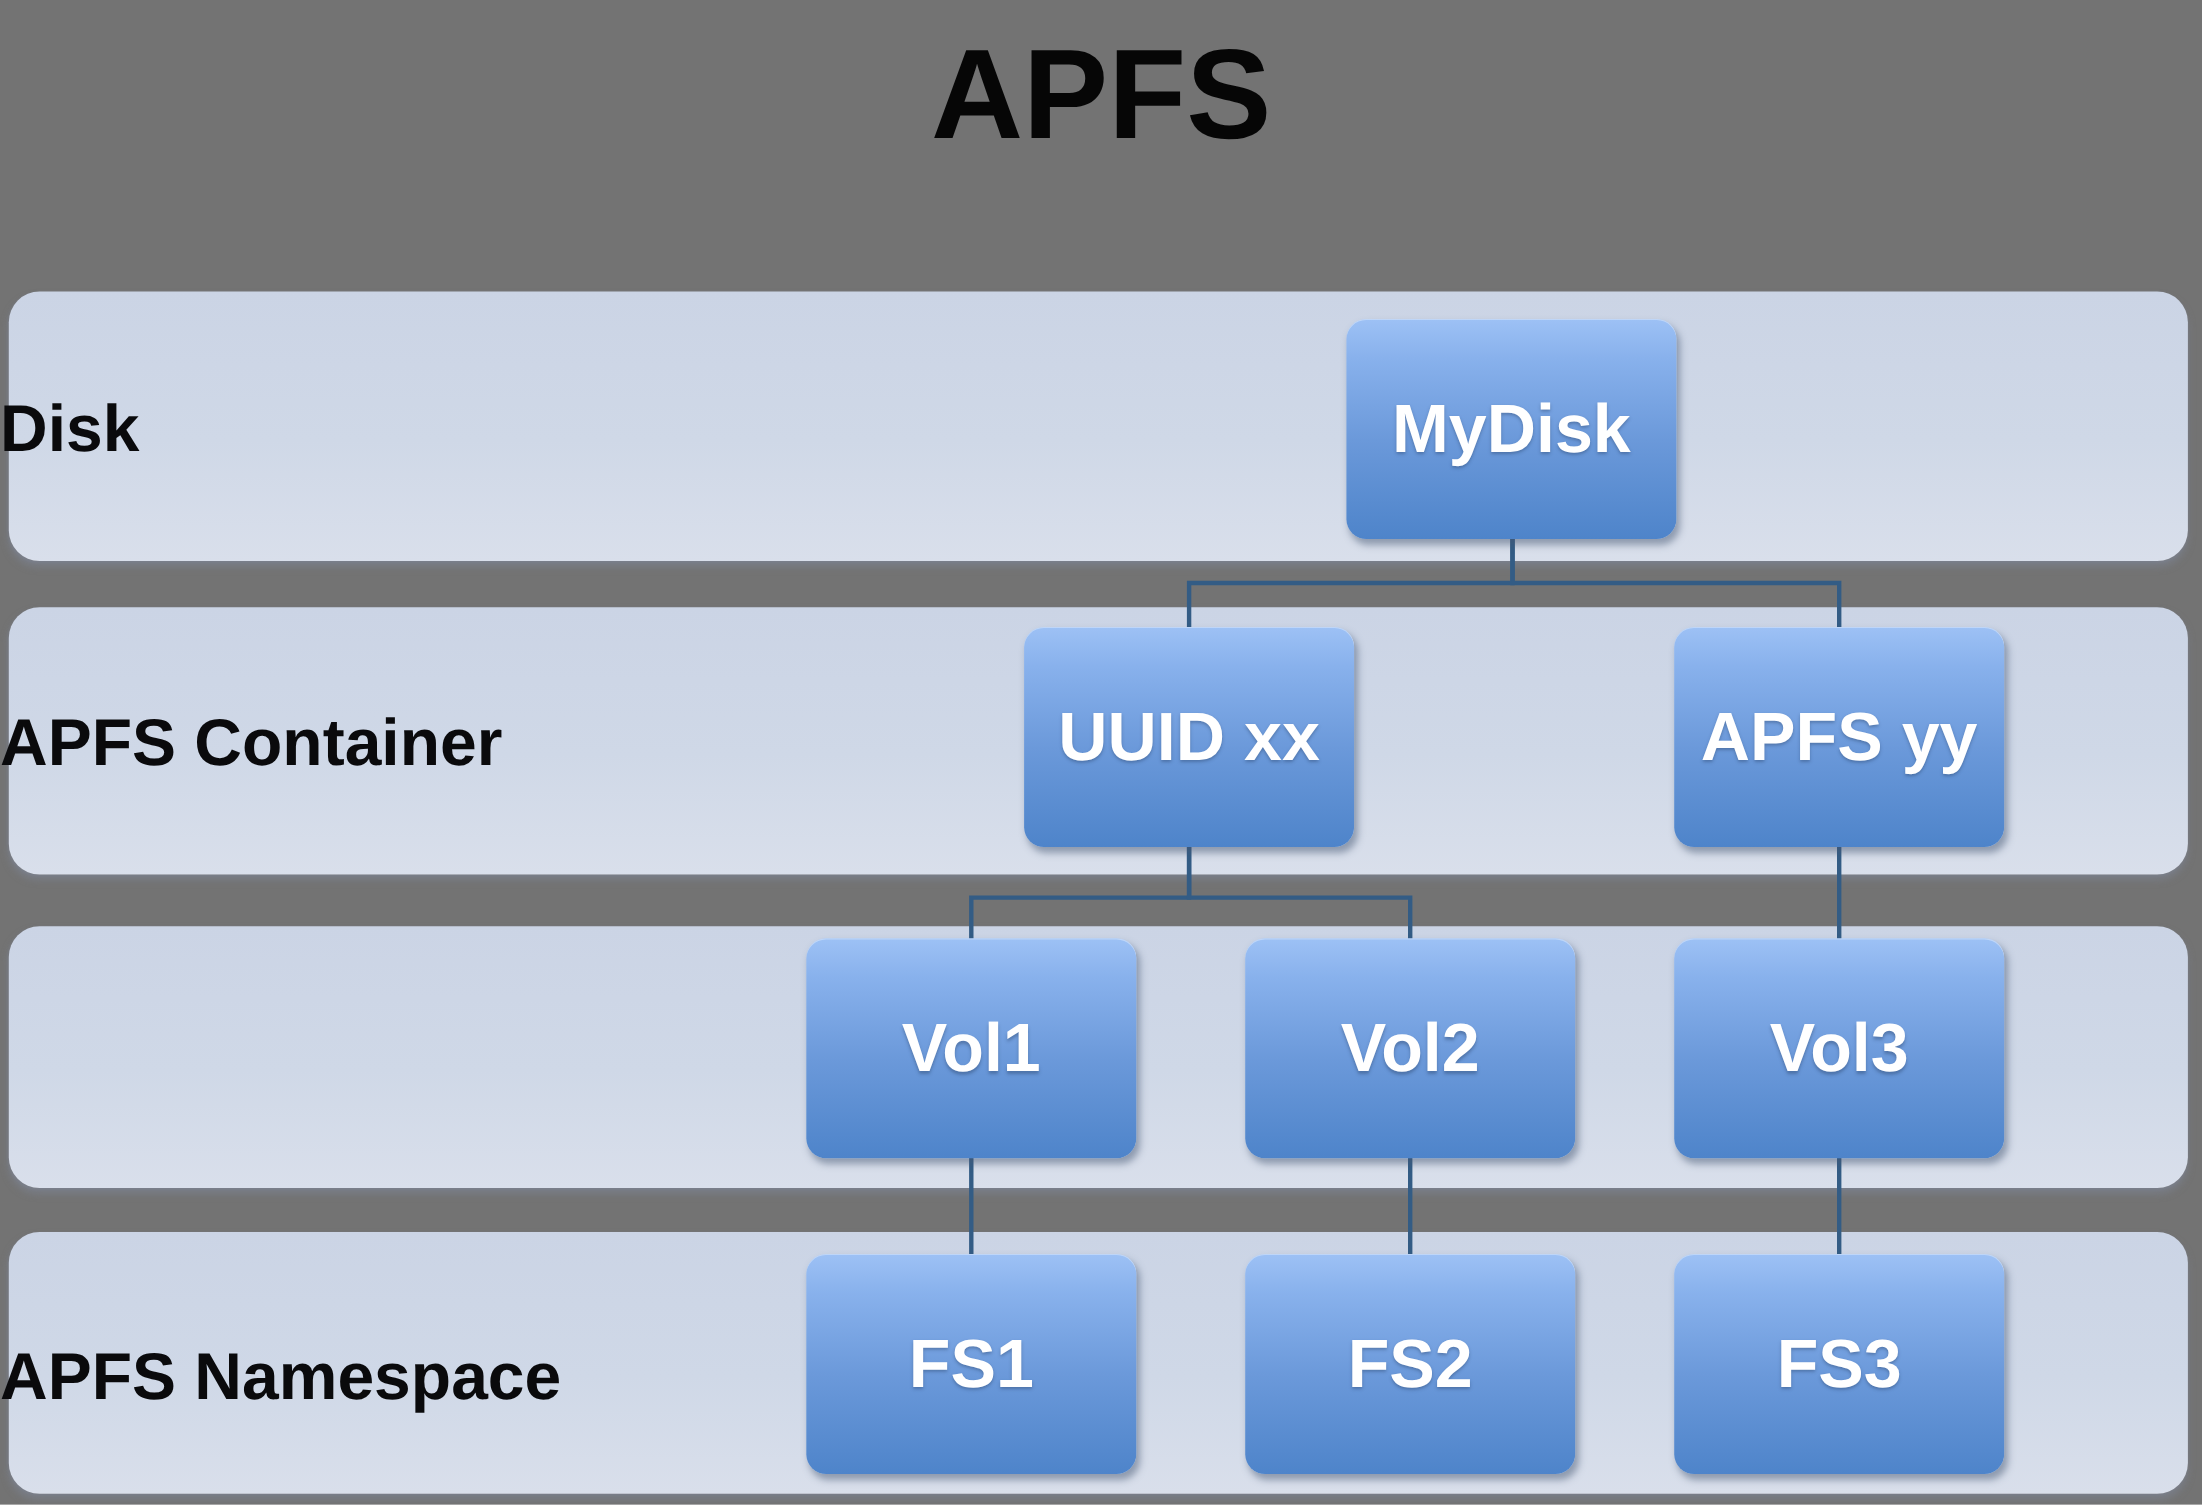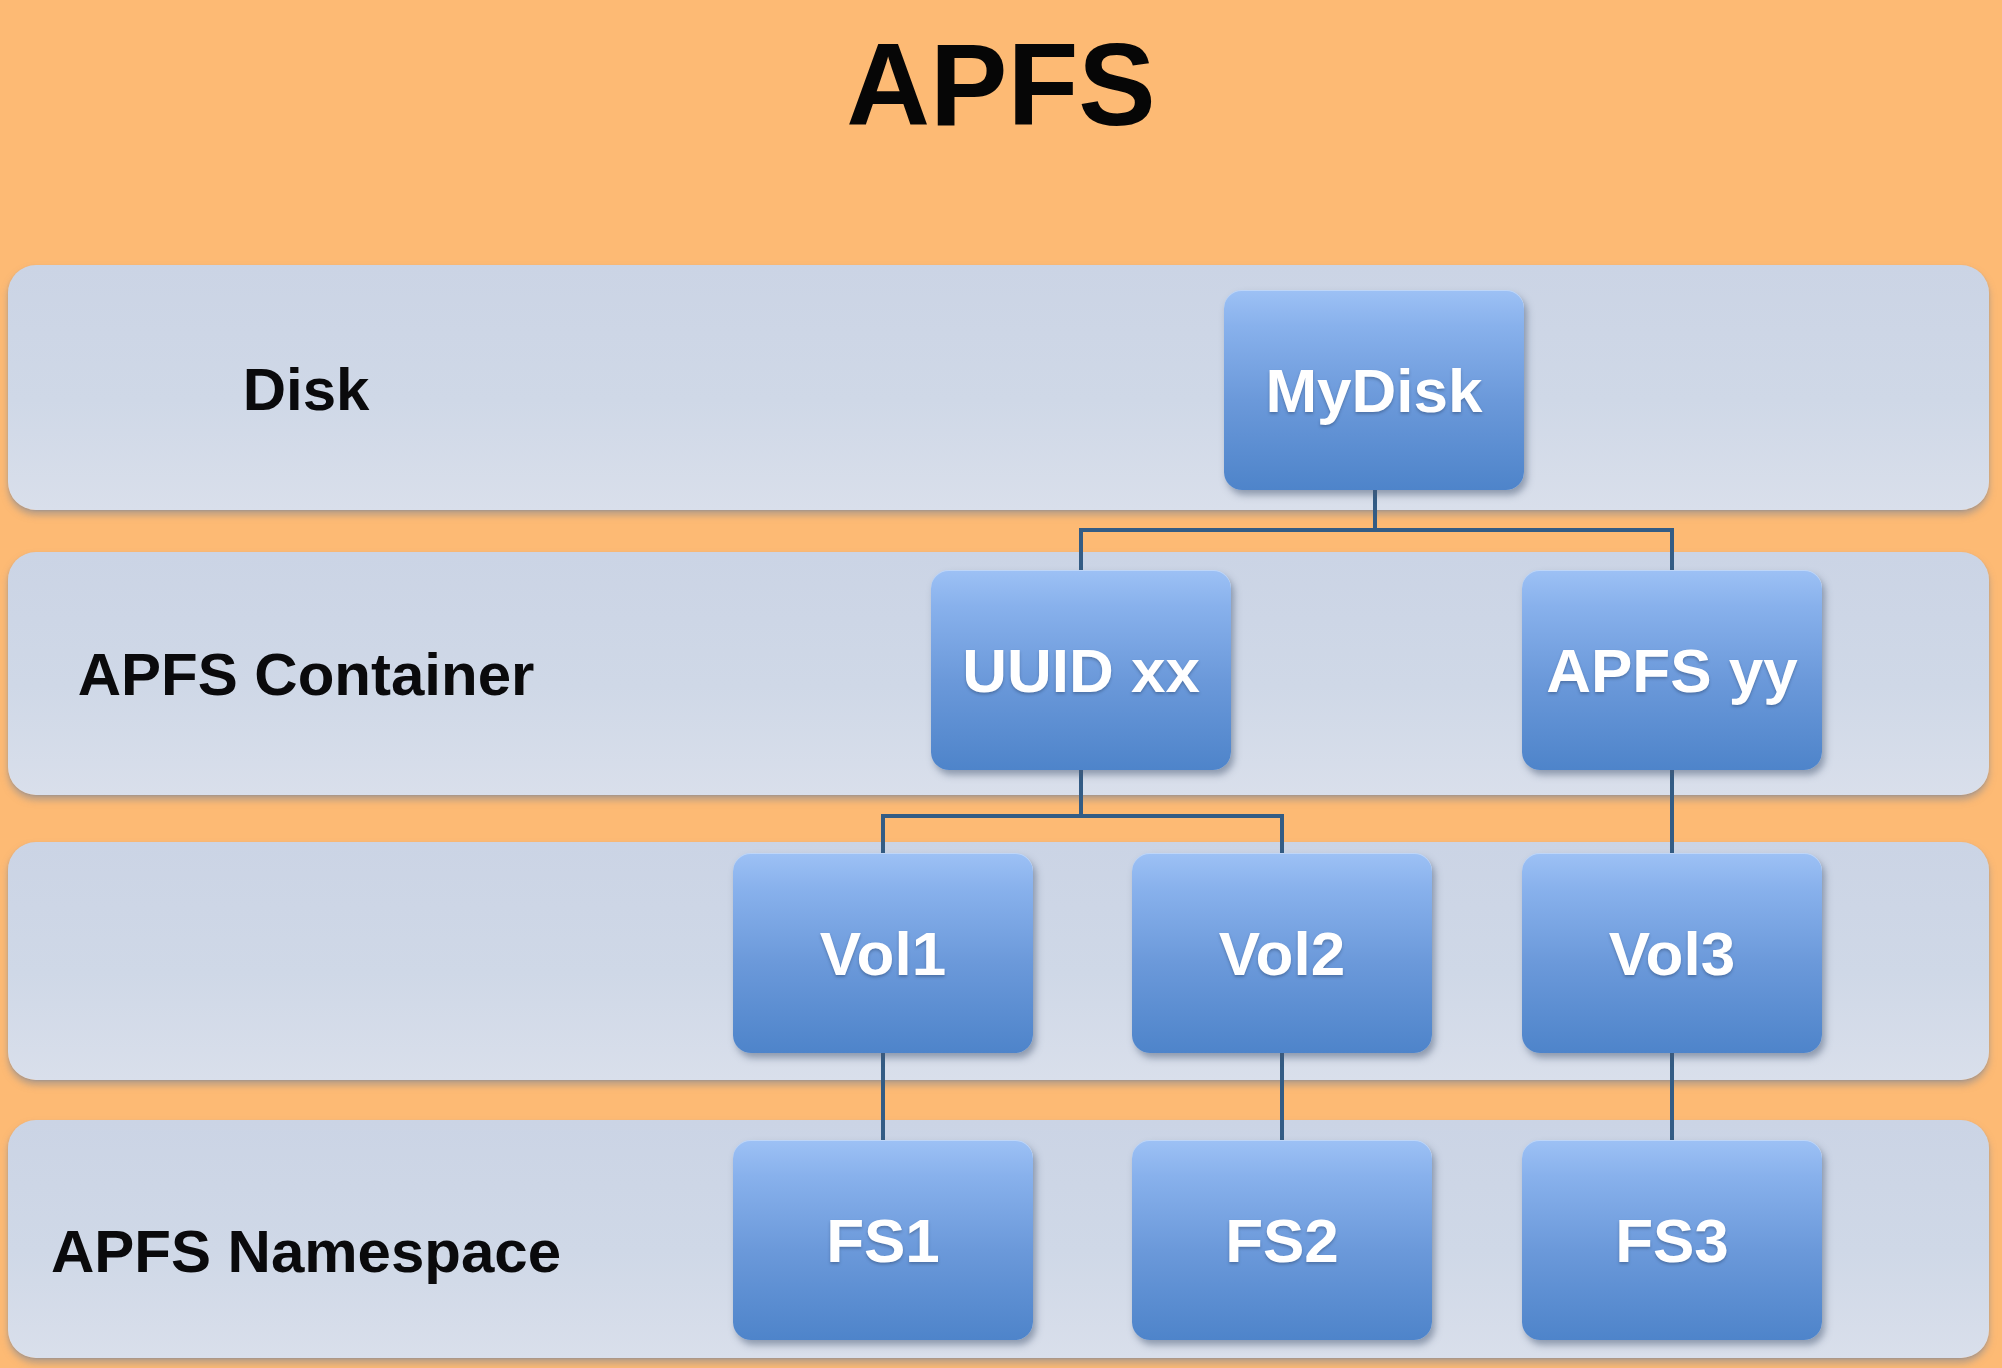--- a/index.html
+++ b/index.html
@@ -5,21 +5,21 @@
   html, body {
     margin: 0;
     padding: 0;
     background: #ffffff;
     font-family: "Liberation Sans", "DejaVu Sans", sans-serif;
   }
   #canvas {
     position: relative;
     width: 2002px;
     height: 1368px;
-    background: #fdba74;
+    background: #737373;
     overflow: hidden;
   }
 
   
   .title {
     position: absolute;
     left: 0;
     top: 22px;
     width: 2002px;
     text-align: center;
@@ -42,21 +42,20 @@
   }
   .band1 { top: 265px;  height: 245px; }
   .band2 { top: 552px;  height: 243px; }
   .band3 { top: 842px;  height: 238px; }
   .band4 { top: 1120px; height: 238px; }
 
   .band-label {
     position: absolute;
     left: 0;
     width: 612px;
-    text-align: center;
     font-size: 60px;
     font-weight: 700;
     color: #0a0a0c;
     line-height: 1;
   }
   .band-label.l1 { top: 360px; }
   .band-label.l2 { top: 645px; }
   .band-label.l3 { top: 932px; }
   .band-label.l4 { top: 1222px; }
 

